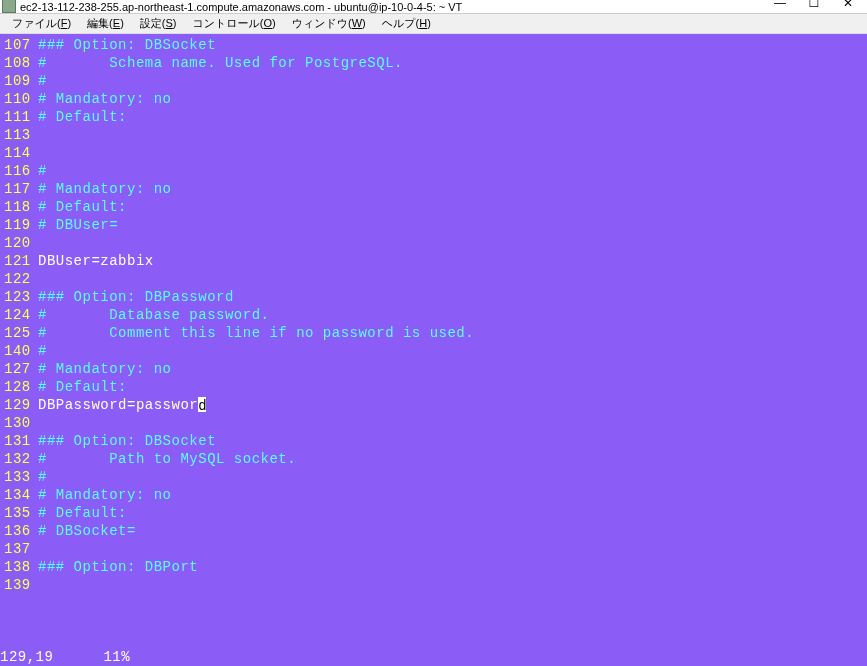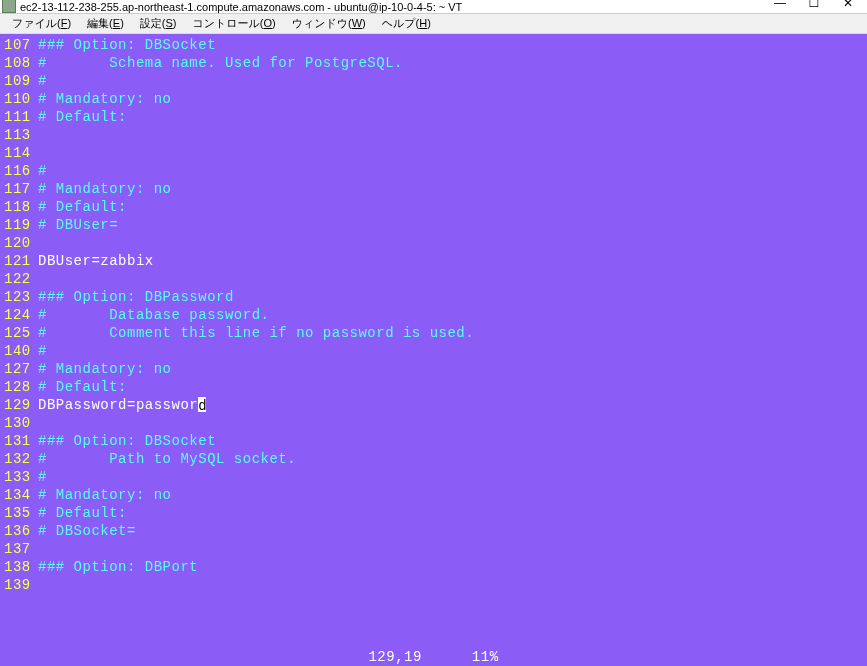--- a/index.html
+++ b/index.html
@@ -79,21 +79,21 @@
   color: #000;
   vertical-align: text-top;
 }
 .status-bar {
   position: absolute;
   bottom: 0;
   left: 0;
   right: 0;
   height: 18px;
   display: flex;
-  justify-content: center;
+  justify-content: flex-start;
   align-items: center;
   color: #fff;
   font-size: 14px;
   padding-right: 0;
   gap: 50px;
   font-family: "Courier New", monospace;
 }
 </style>
 </head>
 <body>

